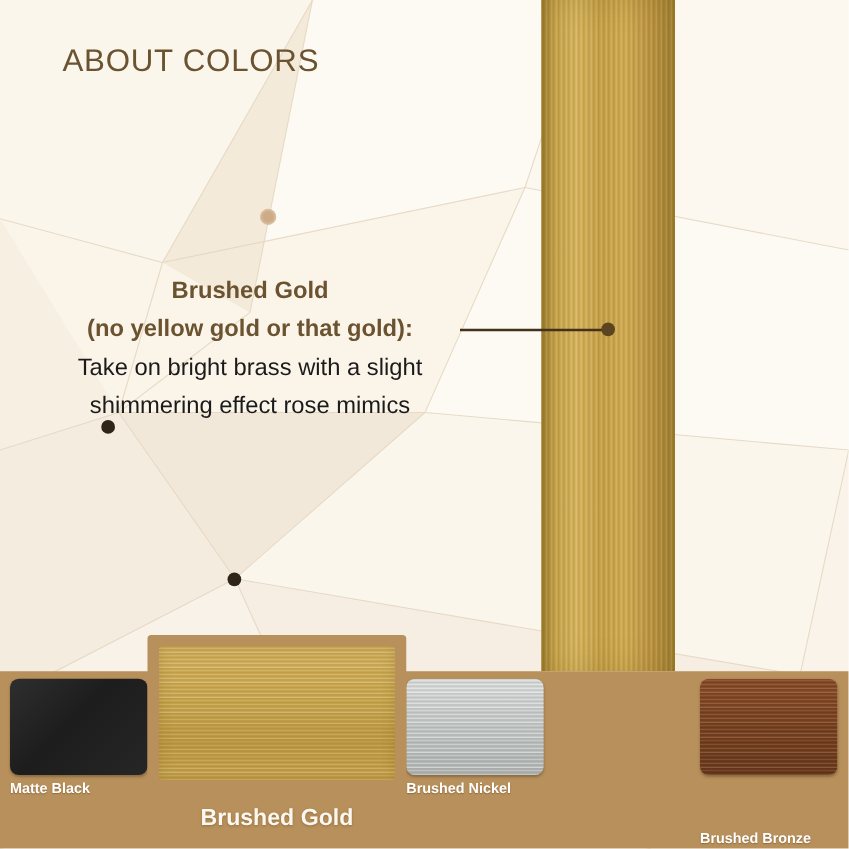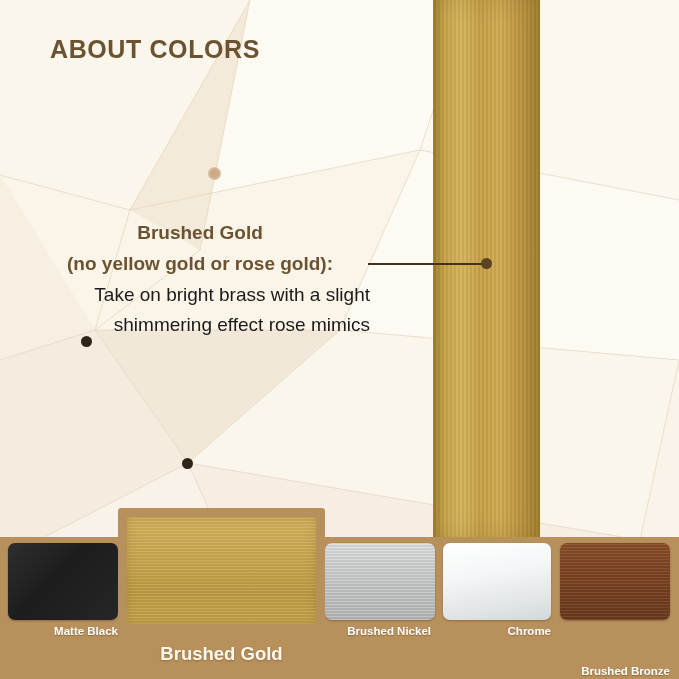--- a/index.html
+++ b/index.html
@@ -52,21 +52,21 @@
         #a0802e 100%);
     box-shadow: inset 0 0 26px rgba(120,88,24,0.22);
   }
 
   
   .page-title {
     position: absolute;
     left: 50px;
     top: 35px;
     font-size: 25px;
-    font-weight: bold;
+    font-weight: normal;
     letter-spacing: 0.6px;
     color: #6b5331;
     white-space: nowrap;
   }
 
   
   .callout {
     position: absolute;
     left: 30px;
     top: 218px;
@@ -78,21 +78,20 @@
     font-weight: bold;
     color: #6b5331;
     line-height: 1.62;
     white-space: nowrap;
   }
   .callout .body-line {
     font-size: 19px;
     color: #1b1b1b;
     line-height: 1.62;
     white-space: nowrap;
-    text-align: right;
   }
 
   
   .leader-line {
     position: absolute;
     left: 368px;
     top: 263px;
     width: 119px;
     height: 1.6px;
     background: #43311a;
@@ -137,21 +136,21 @@
     position: absolute;
     left: 0;
     top: 0;
     border-radius: 7px;
     box-shadow: 0 1px 2px rgba(60,40,12,0.35);
   }
   .swatch .chip-label {
     position: absolute;
     left: 0;
     width: 100%;
-    text-align: right;
+    text-align: left;
     color: #ffffff;
     font-size: 11.5px;
     font-weight: bold;
     white-space: nowrap;
     text-shadow: 0 1px 1px rgba(90,60,20,0.45);
   }
 
   
   .finish-matte-black {
     background: linear-gradient(135deg, #2e2e2e 0%, #1d1d1d 45%, #262626 100%);
@@ -256,21 +255,21 @@
       <path d="M250,0 L200,250 L95,330"></path>
     </g>
   </svg>
 
   <div class="gold-bar"></div>
 
   <div class="page-title">ABOUT COLORS</div>
 
   <div class="callout">
     <div class="lead">Brushed Gold</div>
-    <div class="lead">(no yellow gold or rose gold):</div>
+    <div class="lead">(no yellow gold or that gold):</div>
     <div class="body-line">Take on bright brass with a slight</div>
     <div class="body-line">shimmering effect rose mimics</div>
   </div>
 
   <div class="leader-line"></div>
   <div class="leader-dot"></div>
 
   <div class="vertex-dot tan" style="left:208px; top:167px; width:13px; height:13px;"></div>
   <div class="vertex-dot dark" style="left:81px;  top:336px; width:11px; height:11px;"></div>
   <div class="vertex-dot dark" style="left:182px; top:458px; width:11px; height:11px;"></div>
@@ -280,24 +279,20 @@
   <div class="swatch" style="left:8px; top:543px; width:110px; height:100px;">
     <div class="chip finish-matte-black" style="width:110px; height:77px;"></div>
     <div class="chip-label" style="top:82px;">Matte Black</div>
   </div>
 
   <div class="swatch" style="left:325px; top:543px; width:106px; height:100px;">
     <div class="chip finish-brushed-nickel" style="width:110px; height:77px;"></div>
     <div class="chip-label" style="top:82px;">Brushed Nickel</div>
   </div>
 
-  <div class="swatch" style="left:443px; top:543px; width:108px; height:100px;">
-    <div class="chip finish-chrome" style="width:108px; height:77px;"></div>
-    <div class="chip-label" style="top:82px;">Chrome</div>
-  </div>
 
   <div class="swatch" style="left:560px; top:543px; width:110px; height:100px;">
     <div class="chip finish-brushed-bronze" style="width:110px; height:77px;"></div>
     <div class="chip-label" style="top:82px;margin-top:40px;">Brushed Bronze</div>
   </div>
 
   <div class="swatch-featured">
     <div class="chip"></div>
   </div>
   <div class="featured-label">Brushed Gold</div>

